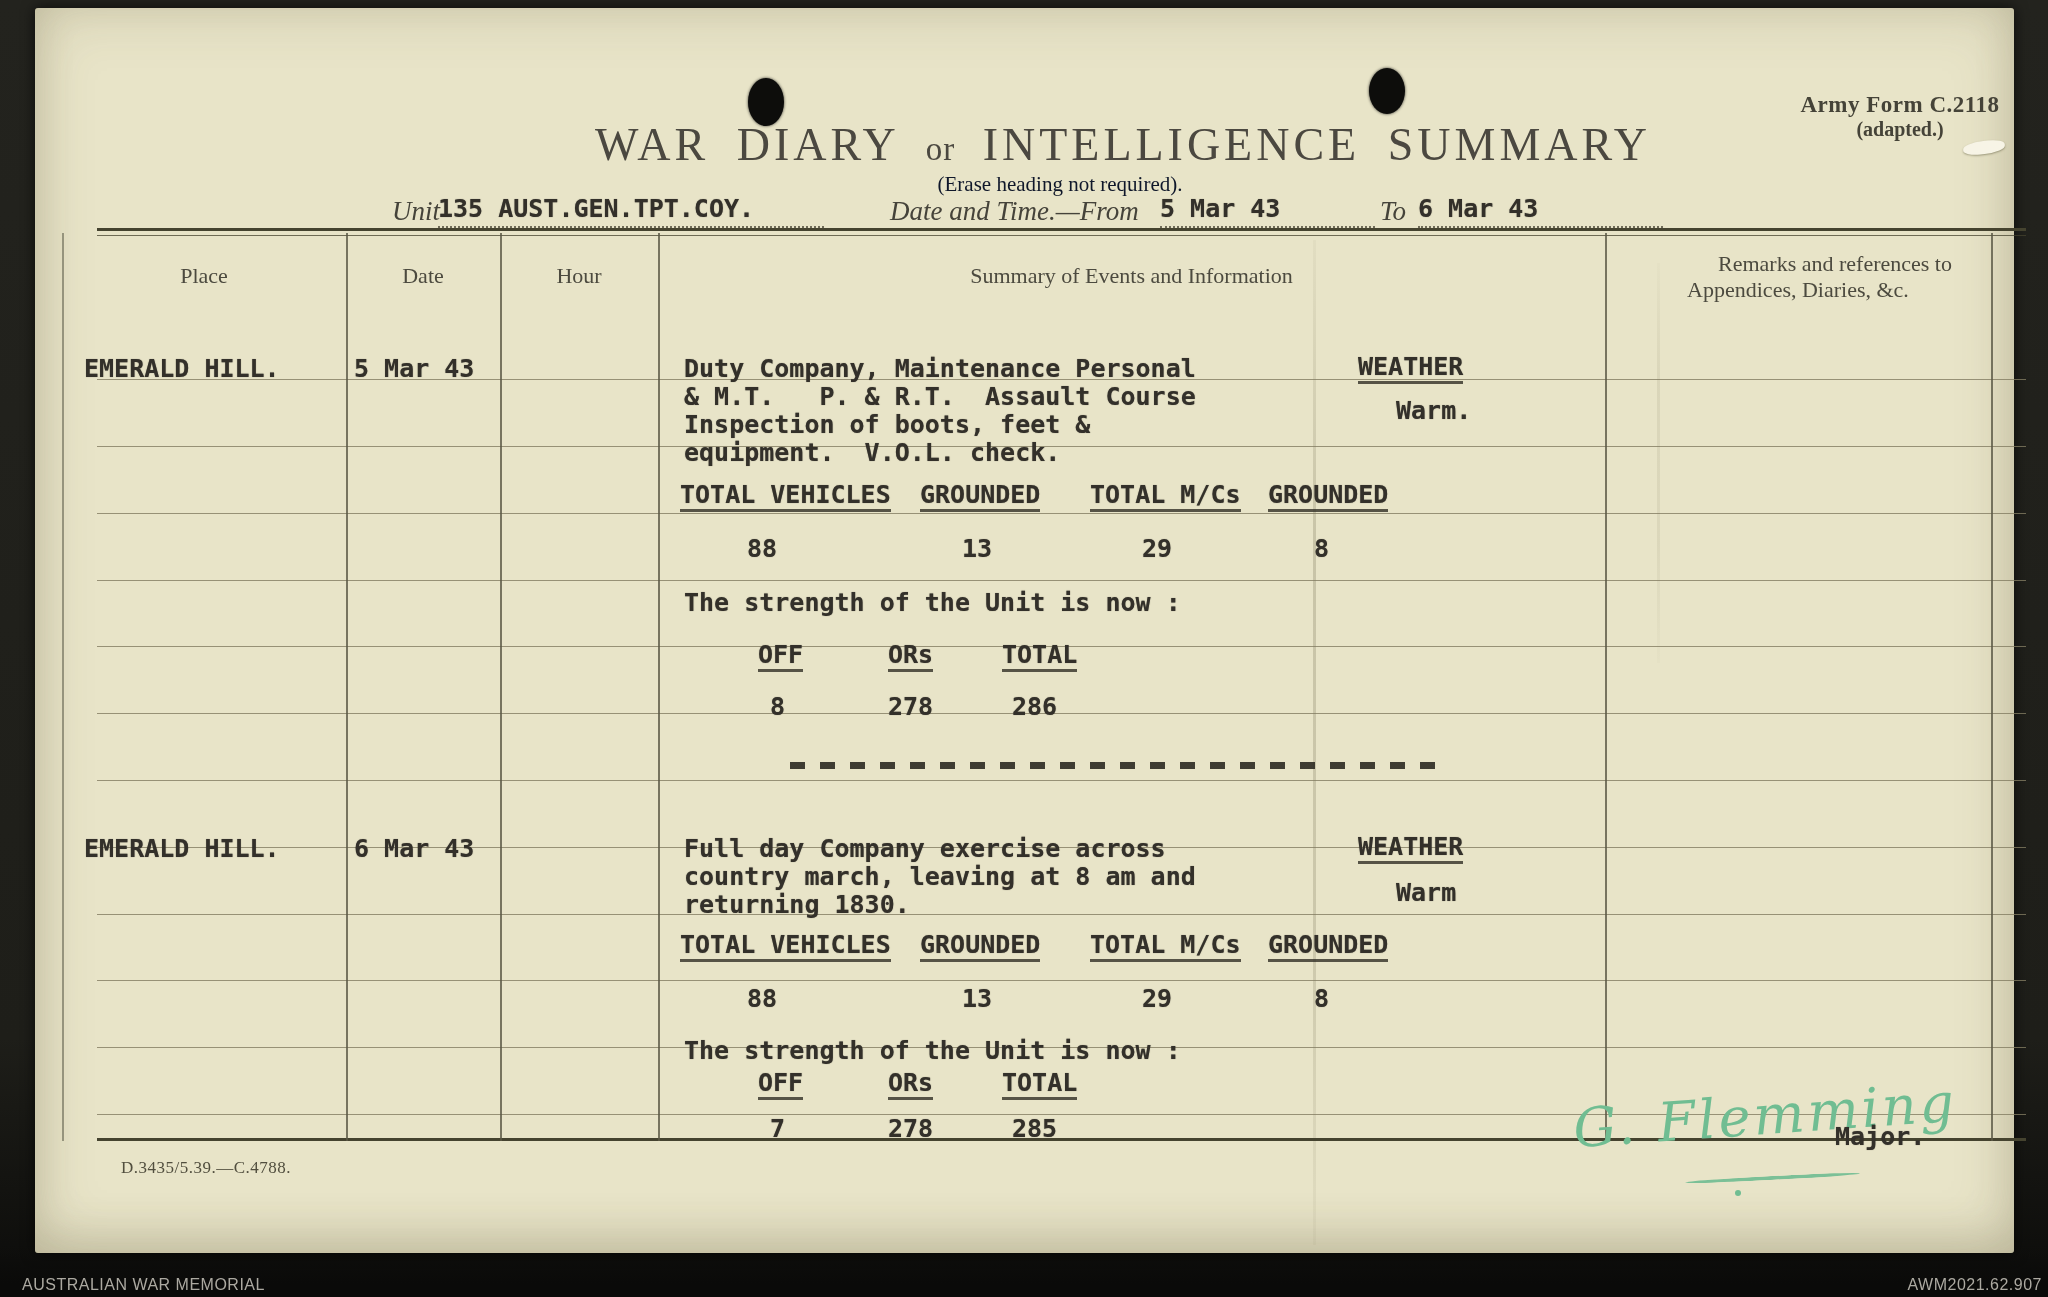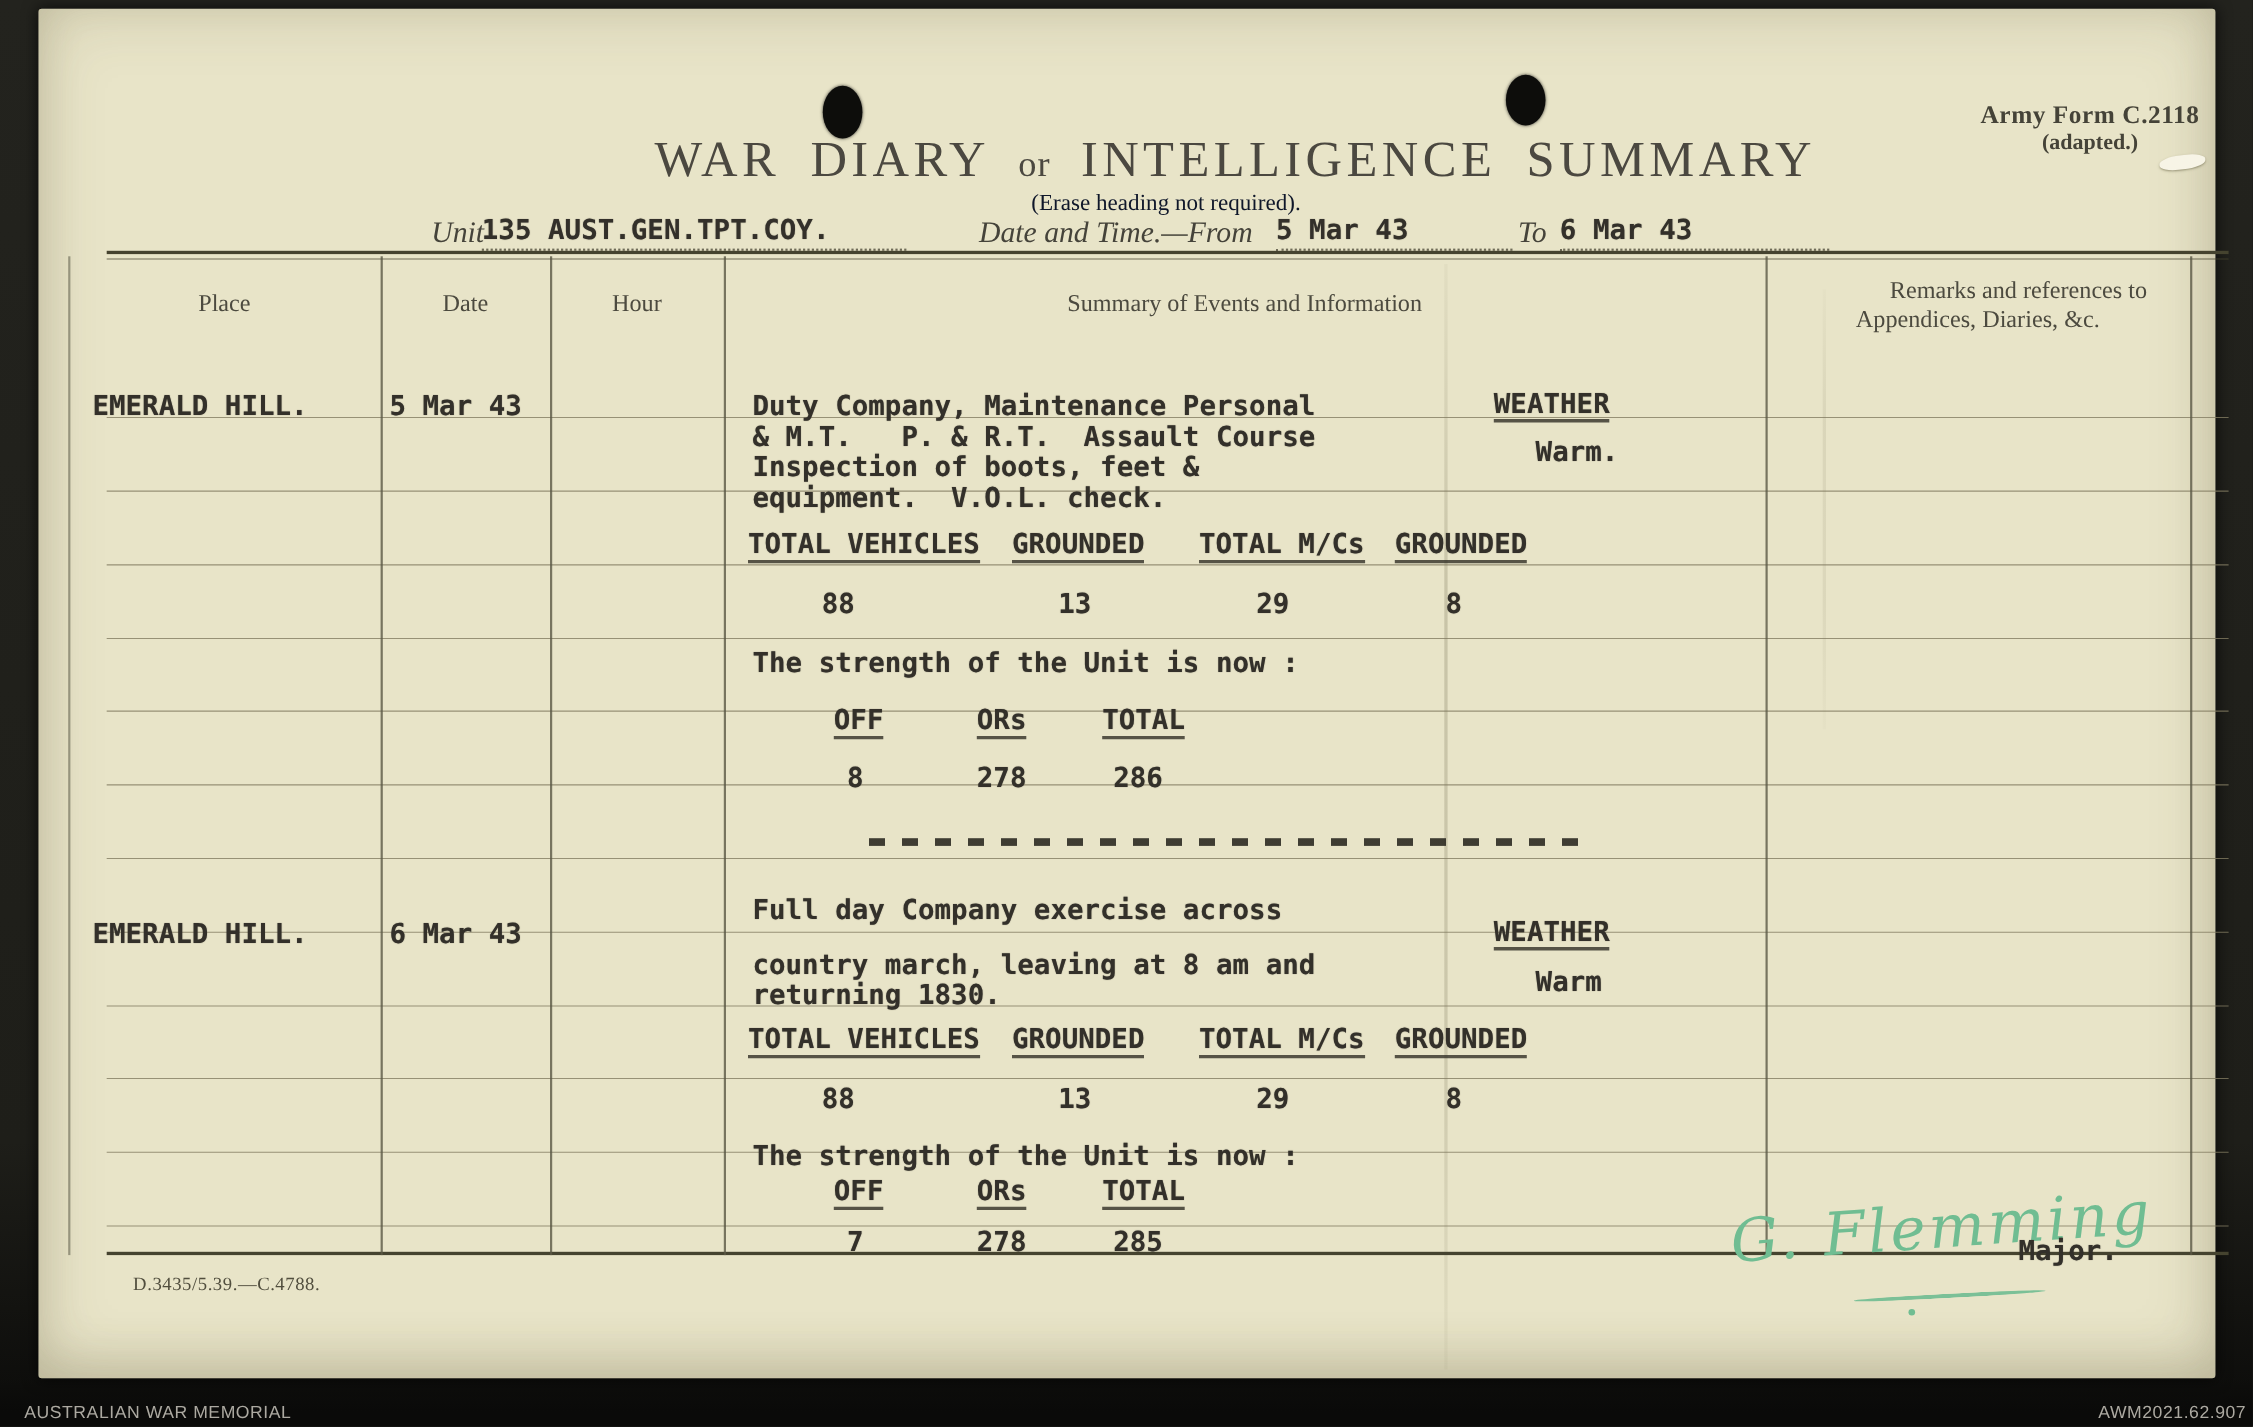--- a/index.html
+++ b/index.html
@@ -131,21 +131,21 @@
     <span class="tw u" style="left:853px;top:634px;">ORs</span>
     <span class="tw u" style="left:967px;top:634px;">TOTAL</span>
     <span class="tw" style="left:735px;top:686px;">8</span>
     <span class="tw" style="left:853px;top:686px;">278</span>
     <span class="tw" style="left:977px;top:686px;">286</span>
 
     <div class="dashes" style="left:755px;top:754px;"></div>
 
     <span class="tw" style="left:49px;top:828px;">EMERALD HILL.</span>
     <span class="tw" style="left:319px;top:828px;">6 Mar 43</span>
-    <span class="tw" style="left:649px;top:806px;text-align:right;">Full day Company exercise across</span>
+    <span class="tw" style="left:649px;top:828px;text-align:right;">Full day Company exercise across</span>
     <span class="tw" style="left:649px;top:856px;">country march, leaving at 8 am and</span>
     <span class="tw" style="left:649px;top:884px;">returning 1830.</span>
     <span class="tw u" style="left:1323px;top:826px;">WEATHER</span>
     <span class="tw" style="left:1361px;top:872px;">Warm</span>
 
     <span class="tw u" style="left:645px;top:924px;">TOTAL VEHICLES</span>
     <span class="tw u" style="left:885px;top:924px;">GROUNDED</span>
     <span class="tw u" style="left:1055px;top:924px;">TOTAL M/Cs</span>
     <span class="tw u" style="left:1233px;top:924px;">GROUNDED</span>
     <span class="tw" style="left:712px;top:978px;">88</span>

